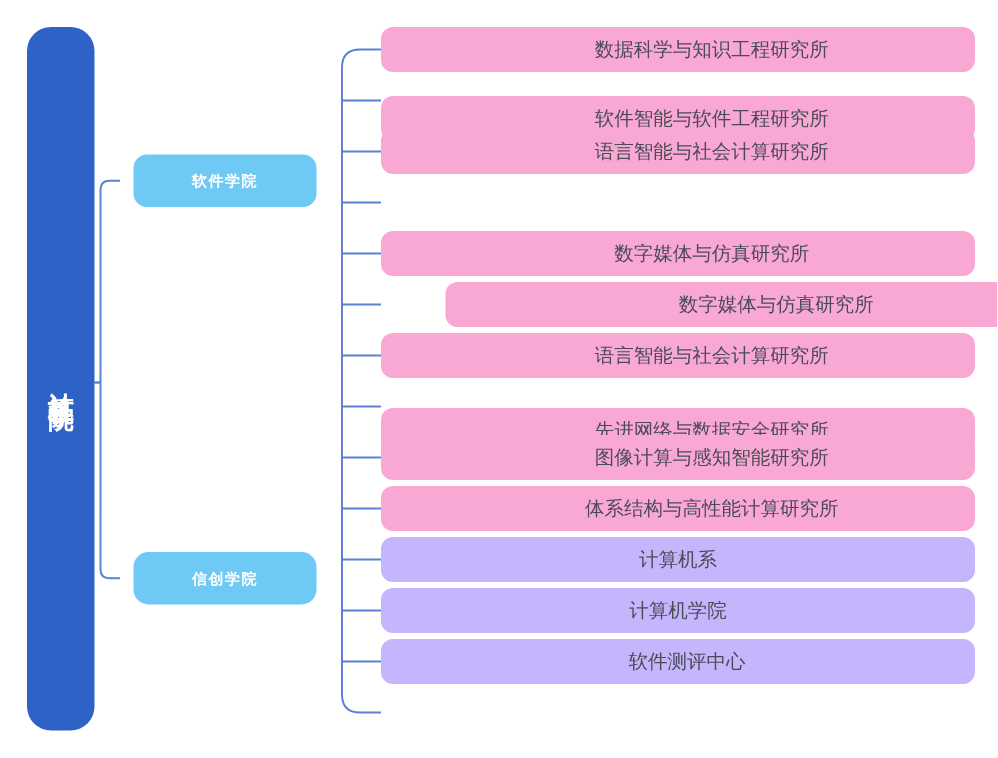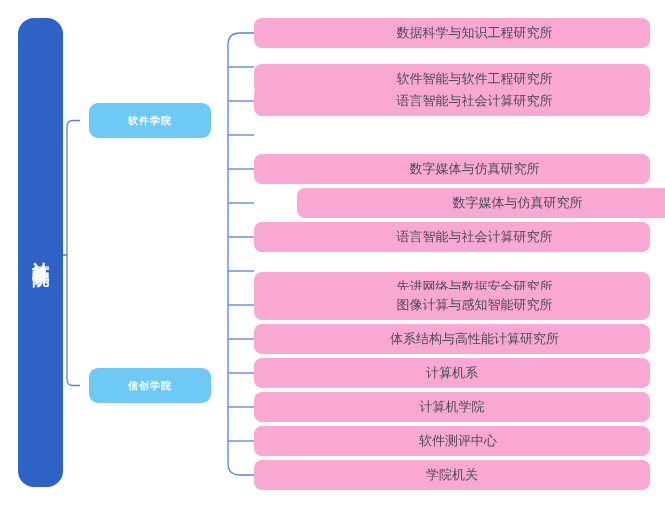--- a/index.html
+++ b/index.html
@@ -77,21 +77,21 @@
     left: 254px;
     width: 396px;
     height: 30px;
     border-radius: 8px;
     display: flex;
     align-items: center;
     justify-content: center;
     box-sizing: border-box;
   }
   .leaf-node.tone-a { background: #f9a8d4; padding-left: 45px; }
-  .leaf-node.tone-b { background: #f9a8d4; }
+  .leaf-node.tone-b { background: #c4b5fd; }
   .leaf-label {
     color: #4b4b57;
     font-size: 13px;
     white-space: nowrap;
   }
 </style>
 </head>
 <body>
 
 <div id="org-chart">
@@ -122,21 +122,21 @@
   </svg>
 
   <div class="root-node">
     <span class="root-label">计算机学院</span>
   </div>
 
   <div class="branch-node" style="top:103px;">
     <span class="branch-label">软件学院</span>
   </div>
 
-  <div class="branch-node" style="top:368px;">
+  <div class="branch-node" style="top:368px;border-radius:10px;">
     <span class="branch-label">信创学院</span>
   </div>
 
   <div class="leaf-node tone-a" style="top:18px;">
     <span class="leaf-label">数据科学与知识工程研究所</span>
   </div>
   <div class="leaf-node tone-a" style="top:64px;">
     <span class="leaf-label">软件智能与软件工程研究所</span>
   </div>
   <div class="leaf-node tone-a" style="top:86px;">
@@ -162,17 +162,14 @@
   </div>
   <div class="leaf-node tone-b" style="top:358px;">
     <span class="leaf-label">计算机系</span>
   </div>
   <div class="leaf-node tone-b" style="top:392px;">
     <span class="leaf-label">计算机学院</span>
   </div>
   <div class="leaf-node tone-b" style="top:426px;padding-left:12px;">
     <span class="leaf-label">软件测评中心</span>
   </div>
-  <div class="leaf-node tone-b" style="top:460px;">
-    <span class="leaf-label">学院机关</span>
-  </div>
 
 </div>
 
 </body></html>

